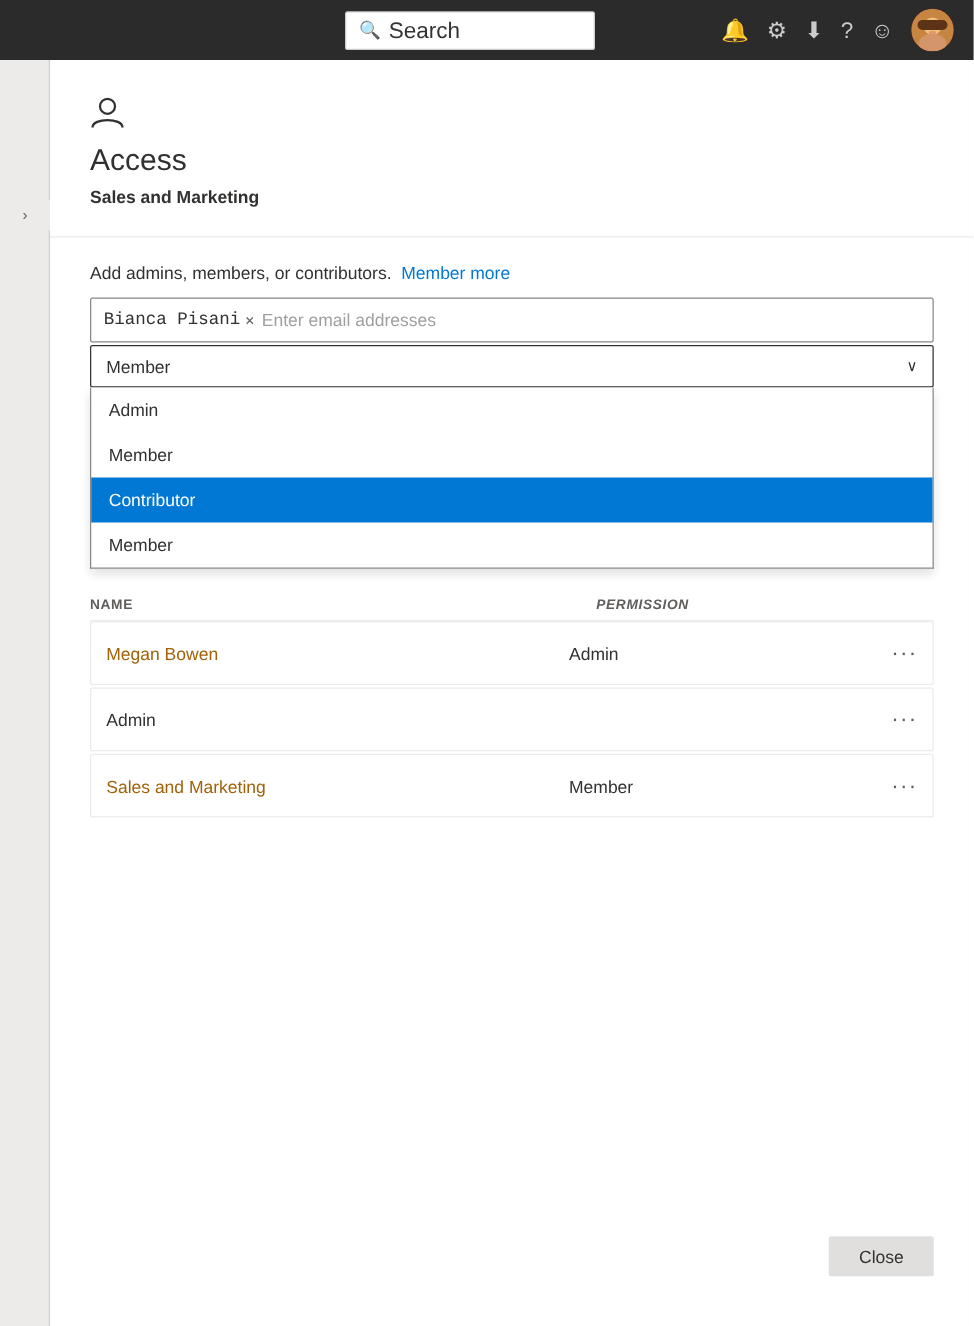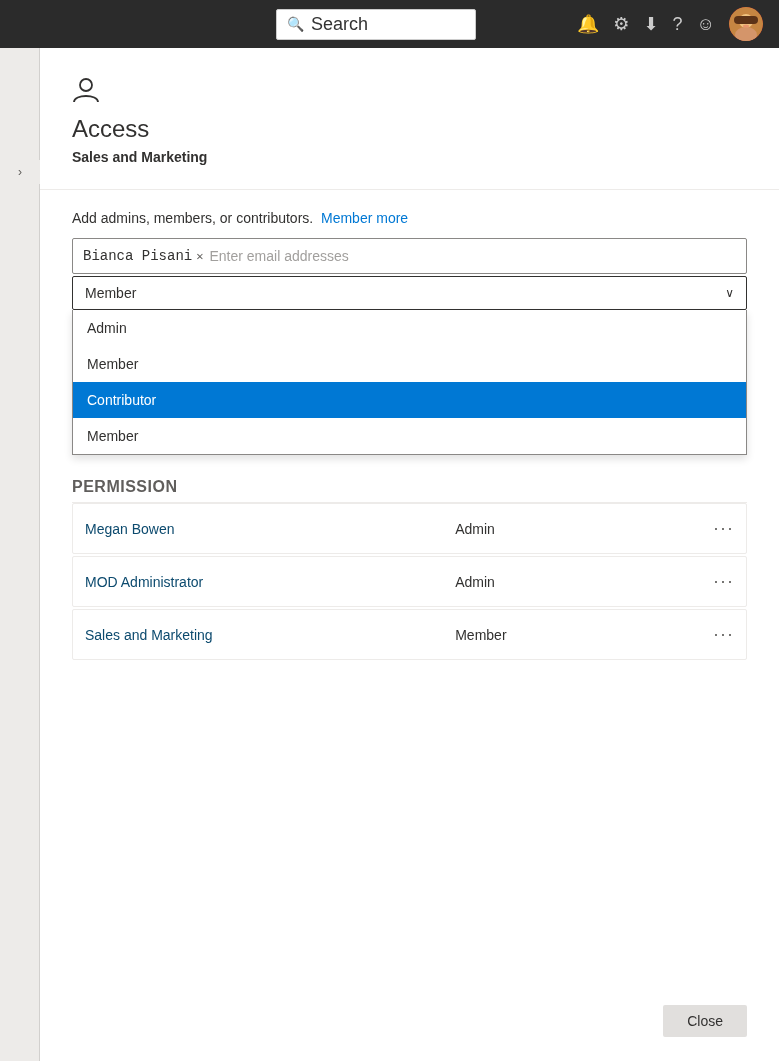--- a/index.html
+++ b/index.html
@@ -253,62 +253,63 @@
     }
     .col-name-header {
       font-size: 11px;
       font-weight: 700;
       color: #605e5c;
       text-transform: uppercase;
       letter-spacing: 0.5px;
       flex: 1.5;
     }
     .col-permission-header {
-      font-size: 16px;
+      font-size: 11px;
       font-weight: 700;
       color: #605e5c;
       text-transform: uppercase;
       letter-spacing: 0.5px;
       flex: 1;
+      font-style: italic;
     }
 
     
     .table-row {
       display: flex;
       align-items: center;
       border: 1px solid #edebe9;
       border-radius: 2px;
       padding: 14px 12px;
       margin-bottom: 2px;
       background: #fff;
     }
     .row-name {
       flex: 1.5;
       font-size: 14px;
-      color: #0c4a6e;
+      color: #a16207;
       font-weight: 400;
     }
     .row-permission {
       flex: 1;
       font-size: 14px;
       color: #323130;
     }
     .row-actions {
       width: 32px;
       text-align: right;
       font-size: 18px;
       color: #605e5c;
       cursor: pointer;
       letter-spacing: 1px;
     }
 
     
     .close-btn-row {
       position: absolute;
-      bottom: 24px;
+      bottom: 40px;
       right: 32px;
     }
     .close-button {
       background: #e1dfdd;
       border: none;
       padding: 8px 24px;
       font-size: 14px;
       color: #323130;
       cursor: pointer;
       border-radius: 2px;
@@ -399,31 +400,31 @@
           <span>Contributor</span>
         </div>
         <div class="dropdown-option">
           <span>Member</span>
         </div>
       </div>
     </div>
 
     <div class="table-section">
       <div class="table-header-row">
+        <span class="col-name-header">NAME</span>
         <span class="col-permission-header">PERMISSION</span>
       </div>
 
       <div class="table-row">
         <span class="row-name">Megan Bowen</span>
         <span class="row-permission">Admin</span>
         <span class="row-actions">···</span>
       </div>
 
       <div class="table-row">
-        <span class="row-name">MOD Administrator</span>
         <span class="row-permission">Admin</span>
         <span class="row-actions">···</span>
       </div>
 
       <div class="table-row">
         <span class="row-name">Sales and Marketing</span>
         <span class="row-permission">Member</span>
         <span class="row-actions">···</span>
       </div>
     </div>

